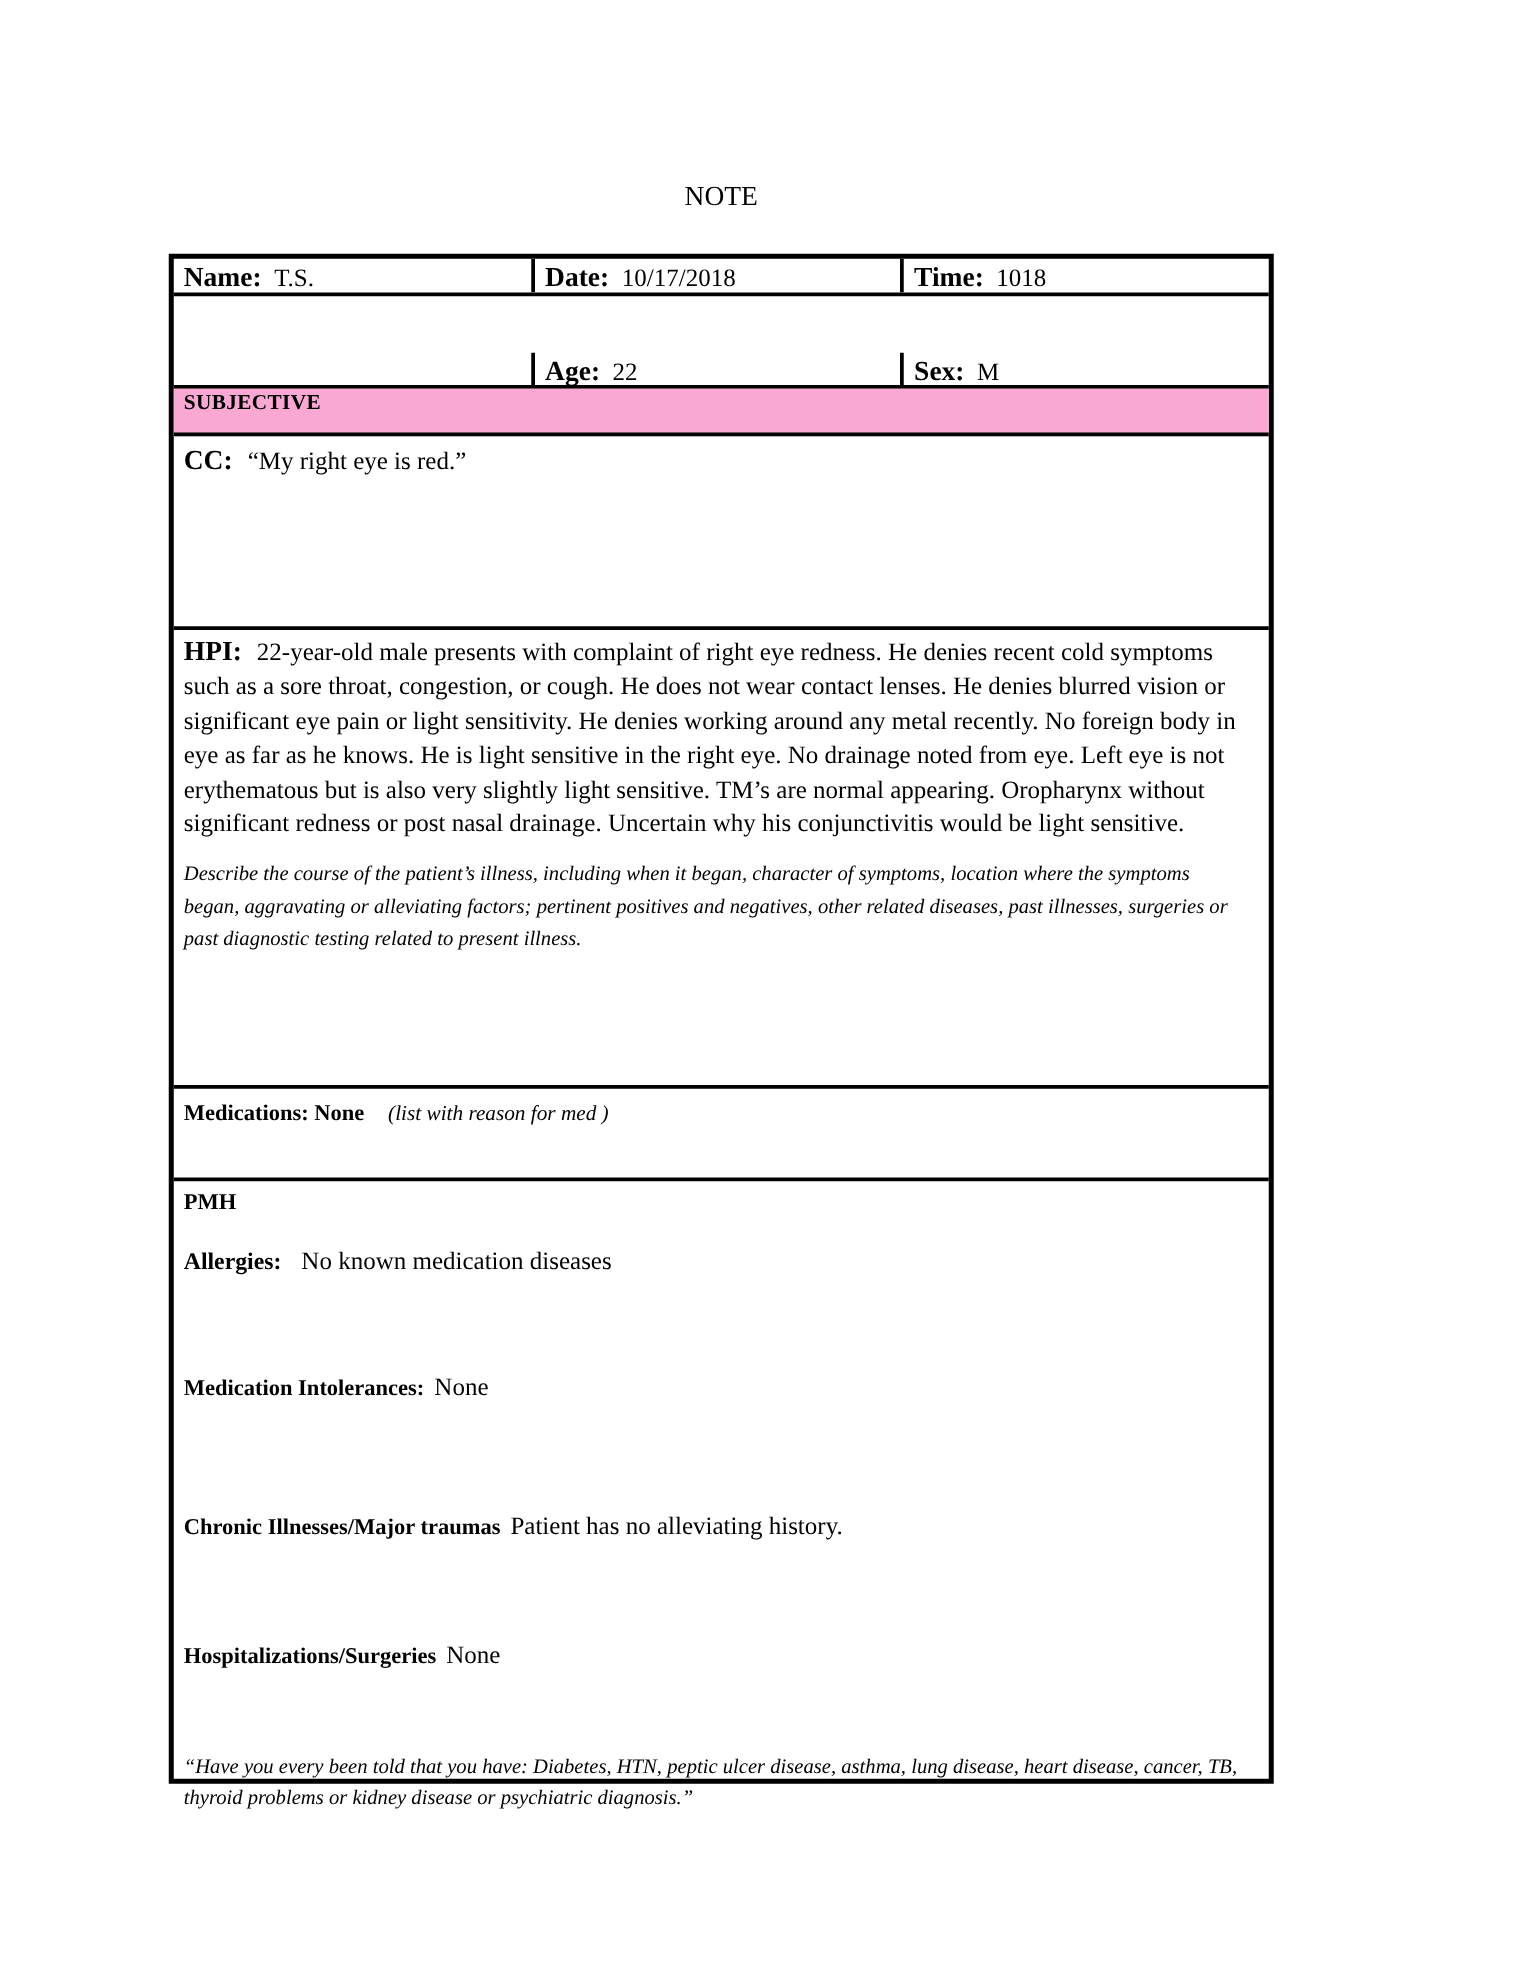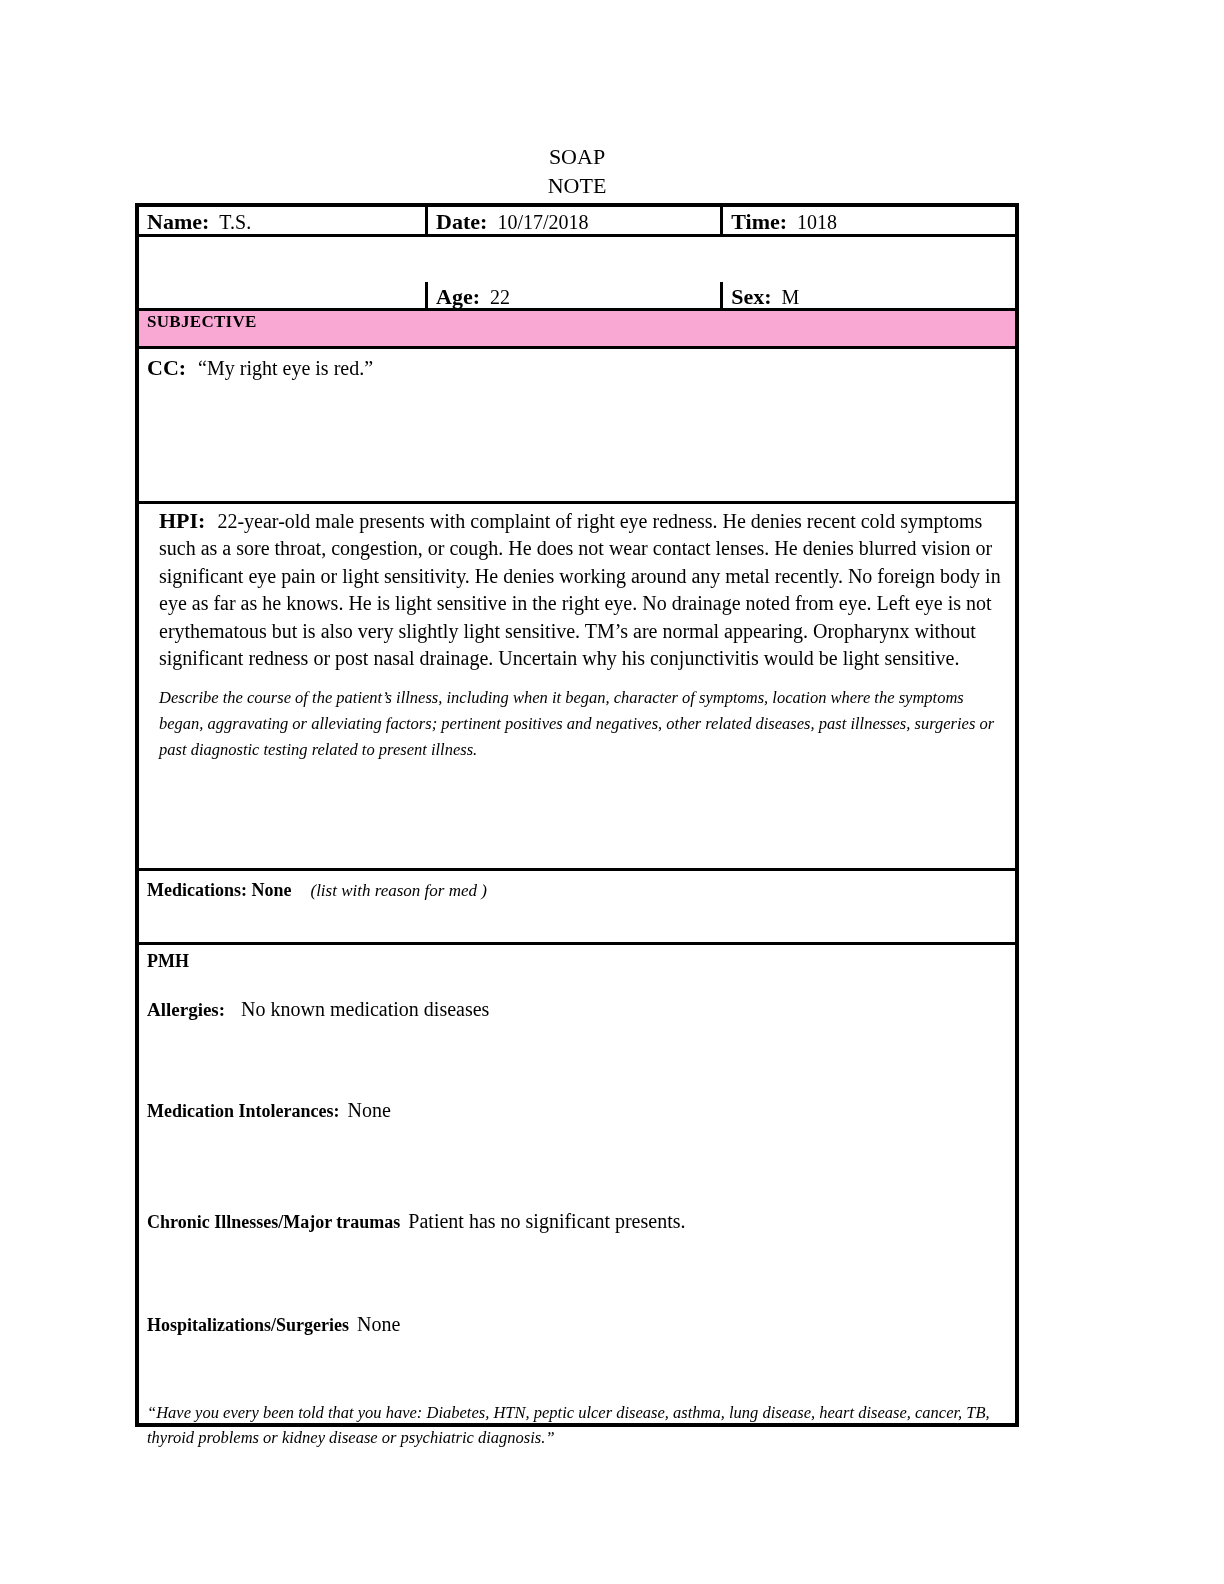--- a/index.html
+++ b/index.html
@@ -39,21 +39,21 @@
 
   .subjective-bar { height: 38px; background: #f9a8d4; padding: 1px 8px; }
   .subjective-bar .lbl { font-size: 17px; letter-spacing: 0.3px; }
 
   .hint { font-style: italic; font-size: 16.5px; line-height: 25px; }
 
   .cc-section { height: 155px; padding: 6px 10px 0 8px; }
   .cc-section .cc-line .lbl { margin-right: 12px; }
   .cc-section .hint { margin-top: 27px; }
 
-  .hpi-section { height: 367px; padding: 3px 12px 0 20px; }
+  .hpi-section { height: 367px; padding: 3px 12px 0 8px; }
   .hpi-para { font-size: 20px; line-height: 27.4px; margin: 0; }
   .hpi-para .lbl { margin-right: 12px; }
   .hpi-section .hint { margin-top: 13px; line-height: 25.8px; padding-right: 4px; }
 
   .meds-section { height: 74px; padding: 7px 8px 0 8px; }
   .meds-section .lbl { font-size: 18px; margin-right: 19px; }
   .meds-section .hint { font-size: 17px; }
 
   .pmh-section { height: 556px; border-bottom: none; padding: 6px 10px 0 8px; }
   .pmh-label { font-weight: bold; font-size: 18px; }
@@ -63,21 +63,20 @@
   .item-allergies .lbl { font-size: 19px; margin-right: 16px; }
   .item-intolerances { margin-top: 78px; }
   .item-chronic { margin-top: 88px; }
   .item-hosp { margin-top: 80px; }
   .pmh-hint { margin-top: 64px; padding-right: 2px; }
 </style>
 </head>
 <body>
 
 <div class="title">
-  <div>SOAP</div>
   <div>NOTE</div>
 </div>
 
 <div class="note-table">
 
   <div class="row hdr-row r1">
     <div class="cell c1">
       <span class="lbl">Name:</span><span class="val">T.S.</span>
     </div>
     <div class="cell c2">
@@ -124,21 +123,21 @@
 
     <div class="pmh-item item-allergies">
       <span class="lbl">Allergies:</span><span class="val">No known medication diseases</span>
     </div>
 
     <div class="pmh-item item-intolerances">
       <span class="lbl">Medication Intolerances:</span><span class="val">None</span>
     </div>
 
     <div class="pmh-item item-chronic">
-      <span class="lbl">Chronic Illnesses/Major traumas</span><span class="val">Patient has no significant presents.</span>
+      <span class="lbl">Chronic Illnesses/Major traumas</span><span class="val">Patient has no alleviating history.</span>
     </div>
 
     <div class="pmh-item item-hosp">
       <span class="lbl">Hospitalizations/Surgeries</span><span class="val">None</span>
     </div>
 
     <div class="hint pmh-hint">“Have you every been told that you have:  Diabetes, HTN, peptic ulcer disease, asthma, lung disease, heart disease, cancer, TB, thyroid problems or kidney disease or psychiatric diagnosis.”</div>
   </div>
 
 </div>

